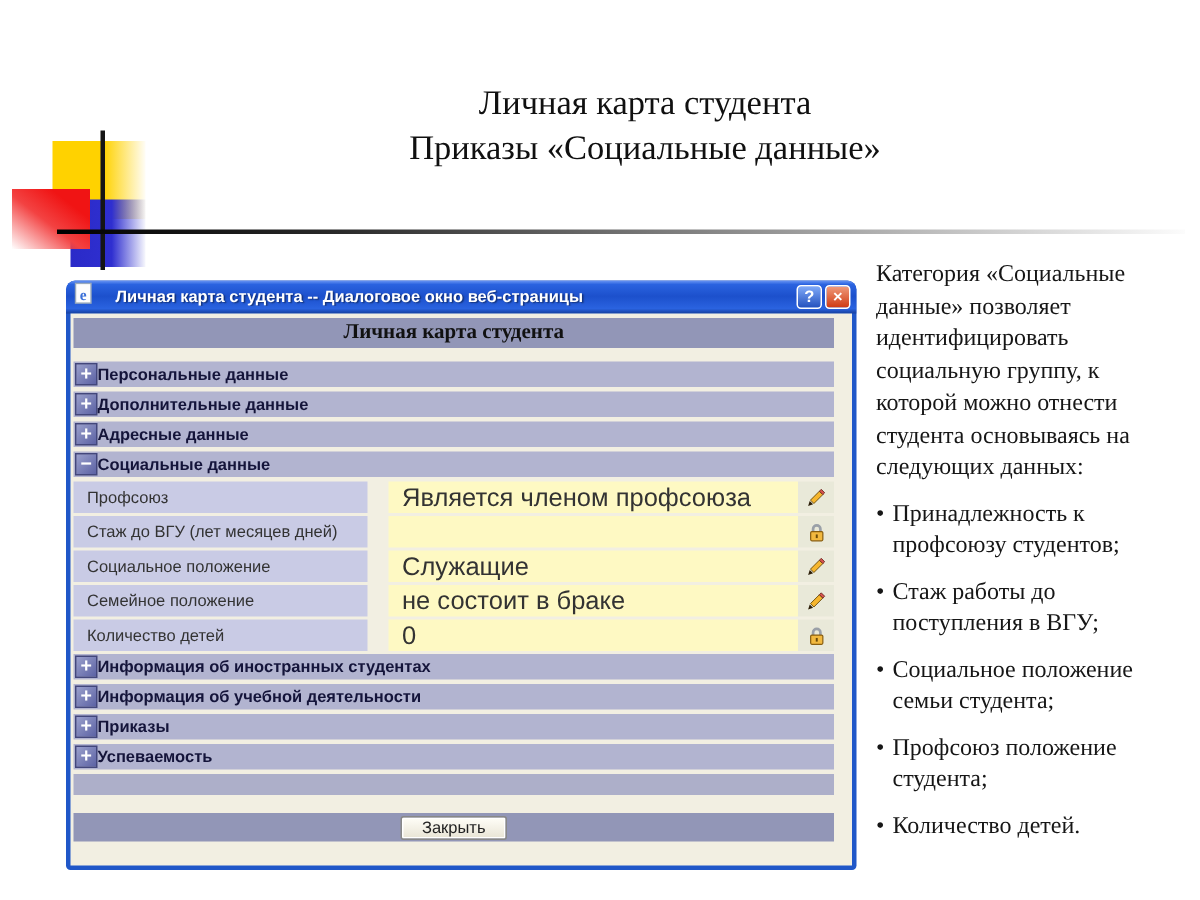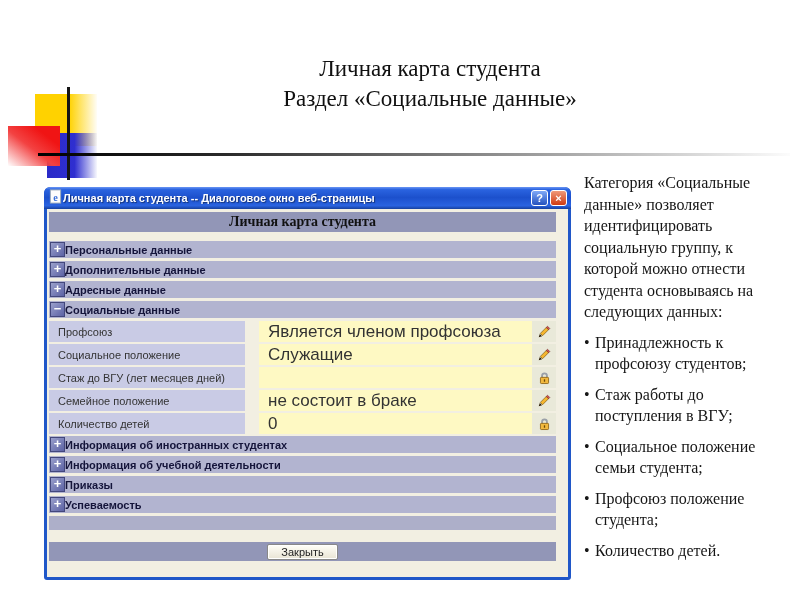--- a/index.html
+++ b/index.html
@@ -20,21 +20,21 @@
     background:linear-gradient(to right,#000 0%,#2a2a2a 25%,#9a9a9a 65%,rgba(190,190,190,0.05) 100%);}
   
   .slide-title{position:absolute;left:140px;top:54px;width:580px;text-align:center;
     font-family:"Liberation Serif",serif;font-size:23px;line-height:30px;color:#101010;z-index:5;}
   
   .dialog{position:absolute;left:44px;top:187px;width:527px;height:393px;box-sizing:border-box;
     background:#2057c8;border-radius:6px 6px 3px 3px;overflow:hidden;z-index:6;}
   .titlebar{height:22px;display:flex;align-items:center;padding:0 4px 0 4px;
     background:linear-gradient(180deg,#6a96f4 0%,#2a63e0 12%,#1c50cc 48%,#2a63e0 85%,#16409e 100%);
     border-radius:6px 6px 0 0;}
-  .titlebar-text{flex:1;color:#ffffff;font-weight:bold;font-size:11px;padding-left:0;
+  .titlebar-text{flex:1;color:#ffffff;font-weight:bold;font-size:11px;padding-left:14px;
     text-shadow:1px 1px 1px rgba(0,0,0,0.45);white-space:nowrap;overflow:hidden;}
   .tbtn{width:17px;height:16px;border:1px solid #ffffff;border-radius:3px;color:#fff;font-weight:bold;
     font-size:11px;line-height:13px;display:flex;align-items:center;justify-content:center;
     margin-left:2px;box-sizing:border-box;cursor:default;}
   .tbtn-help{background:linear-gradient(180deg,#7fa9f8,#2552be);}
   .tbtn-close{background:linear-gradient(180deg,#f09a7a,#cf3a12);}
   .dbody{height:368px;margin:0 3px 3px 3px;background:#f2efe2;padding:3px 12px 0 2px;box-sizing:border-box;}
   .band{height:20px;background:#9296b7;display:flex;align-items:center;justify-content:center;}
   .band-title{font-family:"Liberation Serif",serif;font-weight:bold;font-size:14px;color:#111;}
   .accordion{margin-top:9px;}
@@ -64,21 +64,21 @@
 <body>
 
 <div class="sq sq-yellow"></div>
 <div class="sq sq-blue"></div>
 <div class="sq sq-red"></div>
 <div class="vline"></div>
 <div class="hline"></div>
 
 <div class="slide-title">
   <div>Личная карта студента</div>
-  <div>Раздел «Социальные данные»</div>
+  <div>Приказы «Социальные данные»</div>
 </div>
 
 <div class="dialog">
   <div class="titlebar">
     <span>
       <svg width="15" height="15" viewBox="0 0 16 16">
         <rect x="2.5" y="1" width="11" height="14" fill="#fdfdfd" stroke="#9aaabb"></rect>
         <text x="8" y="12.5" font-size="11" font-weight="bold" fill="#3a6fd8" text-anchor="middle" font-family="serif">e</text>
       </svg>
     </span>
@@ -113,38 +113,38 @@
         <div class="dvalue">Является членом профсоюза</div>
         <div class="dicon">
           <svg width="14" height="14" viewBox="0 0 16 16">
             <polygon points="2,14 3.2,10.2 5.8,12.8" fill="#2b1d07"></polygon>
             <polygon points="3.8,9.6 10.6,2.8 13.2,5.4 6.4,12.2" fill="#f6b62e" stroke="#6b4a08" stroke-width="0.7"></polygon>
             <polygon points="10.6,2.8 12,1.4 14.6,4 13.2,5.4" fill="#d9534f" stroke="#6b2a22" stroke-width="0.7"></polygon>
           </svg>
         </div>
       </div>
       <div class="drow">
+        <div class="dlabel">Стаж до ВГУ (лет месяцев дней)</div>
+        <div class="dvalue"></div>
+        <div class="dicon">
+          <svg width="13" height="14" viewBox="0 0 16 16">
+            <path d="M5 8 V5.2 A3 3 0 0 1 11 5.2 V8" fill="none" stroke="#9aa0a8" stroke-width="2.2"></path>
+            <rect x="3" y="7.2" width="10" height="7.6" rx="1" fill="#f2b93f" stroke="#8a5f10" stroke-width="1"></rect>
+            <rect x="7.2" y="9.6" width="1.6" height="3" fill="#6b4a08"></rect>
+          </svg>
+        </div>
+      </div>
+      <div class="drow">
         <div class="dlabel">Социальное положение</div>
         <div class="dvalue">Служащие</div>
         <div class="dicon">
           <svg width="14" height="14" viewBox="0 0 16 16">
             <polygon points="2,14 3.2,10.2 5.8,12.8" fill="#2b1d07"></polygon>
             <polygon points="3.8,9.6 10.6,2.8 13.2,5.4 6.4,12.2" fill="#f6b62e" stroke="#6b4a08" stroke-width="0.7"></polygon>
             <polygon points="10.6,2.8 12,1.4 14.6,4 13.2,5.4" fill="#d9534f" stroke="#6b2a22" stroke-width="0.7"></polygon>
-          </svg>
-        </div>
-      </div>
-      <div class="drow">
-        <div class="dlabel">Стаж до ВГУ (лет месяцев дней)</div>
-        <div class="dvalue"></div>
-        <div class="dicon">
-          <svg width="13" height="14" viewBox="0 0 16 16">
-            <path d="M5 8 V5.2 A3 3 0 0 1 11 5.2 V8" fill="none" stroke="#9aa0a8" stroke-width="2.2"></path>
-            <rect x="3" y="7.2" width="10" height="7.6" rx="1" fill="#f2b93f" stroke="#8a5f10" stroke-width="1"></rect>
-            <rect x="7.2" y="9.6" width="1.6" height="3" fill="#6b4a08"></rect>
           </svg>
         </div>
       </div>
       <div class="drow">
         <div class="dlabel">Семейное положение</div>
         <div class="dvalue">не состоит в браке</div>
         <div class="dicon">
           <svg width="14" height="14" viewBox="0 0 16 16">
             <polygon points="2,14 3.2,10.2 5.8,12.8" fill="#2b1d07"></polygon>
             <polygon points="3.8,9.6 10.6,2.8 13.2,5.4 6.4,12.2" fill="#f6b62e" stroke="#6b4a08" stroke-width="0.7"></polygon>

